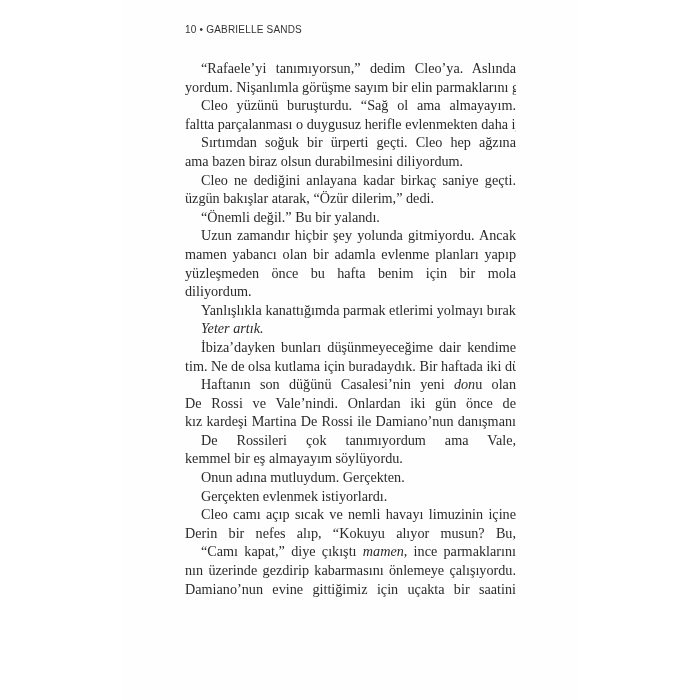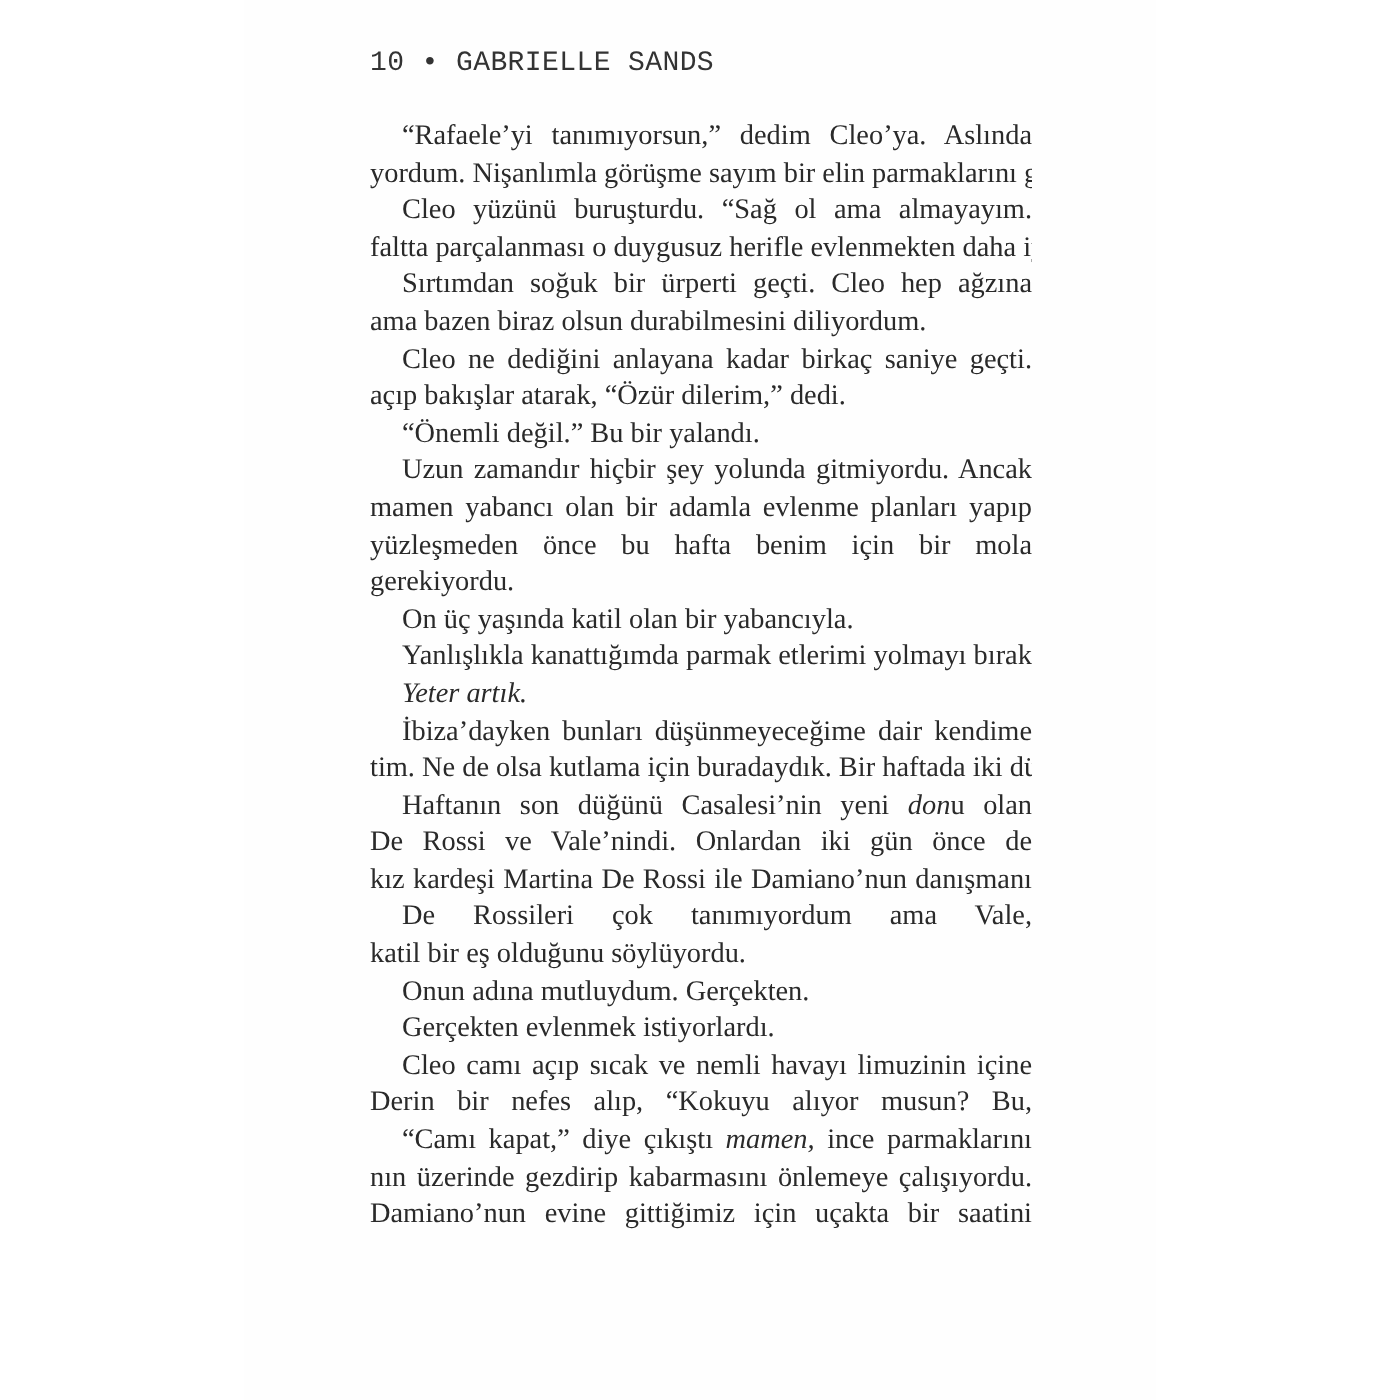--- a/index.html
+++ b/index.html
@@ -6,22 +6,22 @@
   body {
     width: 700px; height: 700px; background: #ffffff; position: relative; overflow: hidden;
     font-family: "Liberation Serif", "DejaVu Serif", serif; color: #2a2a2a;
   }
   .page {
     position: absolute; left: 122px; top: 0; width: 456px; height: 700px;
     background: #fefefe;
   }
   .running-head {
     position: absolute; left: 185px; top: 24px;
-    font-family: Liberation Mono, monospace;
-    font-size: 14px; letter-spacing: 0.2px; color: #333;
+    font-family: Liberation Sans, sans-serif;
+    font-size: 10px; letter-spacing: 0.2px; color: #333;
   }
   .text-block {
     position: absolute; left: 185px; top: 59px; width: 331px;
   }
   .line {
     height: 18.6px; line-height: 18.6px; font-size: 14.2px;
     white-space: nowrap; text-align: justify; text-align-last: justify;
     overflow: hidden;
   }
   .line.last { text-align-last: left; }
@@ -36,36 +36,35 @@
 <div class="running-head">10 • GABRIELLE SANDS</div>
 
 <div class="text-block">
   <div class="line indent" style="white-space: normal; height: 18.6px;">“Rafaele’yi tanımıyorsun,” dedim Cleo’ya. Aslında ben de tanımı-</div>
   <div class="line last">yordum. Nişanlımla görüşme sayım bir elin parmaklarını geçmezdi.</div>
   <div class="line indent" style="white-space: normal; height: 18.6px;">Cleo yüzünü buruşturdu. “Sağ ol ama almayayım. Kafamın as-</div>
   <div class="line last">faltta parçalanması o duygusuz herifle evlenmekten daha iyidir.”</div>
   <div class="line indent" style="white-space: normal; height: 18.6px;">Sırtımdan soğuk bir ürperti geçti. Cleo hep ağzına geleni söylerdi</div>
   <div class="line last">ama bazen biraz olsun durabilmesini diliyordum.</div>
   <div class="line indent" style="white-space: normal; height: 18.6px;">Cleo ne dediğini anlayana kadar birkaç saniye geçti. Sonra bana</div>
-  <div class="line last">açıp bakışlar atarak, “Özür dilerim,” dedi.</div>
+  <div class="line last">üzgün bakışlar atarak, “Özür dilerim,” dedi.</div>
   <div class="line indent last">“Önemli değil.” Bu bir yalandı.</div>
   <div class="line indent" style="white-space: normal; height: 18.6px;">Uzun zamandır hiçbir şey yolunda gitmiyordu. Ancak bana ta-</div>
   <div class="line" style="white-space: normal; height: 18.6px;">mamen yabancı olan bir adamla evlenme planları yapıp gerçekle</div>
   <div class="line" style="white-space: normal; height: 18.6px;">yüzleşmeden önce bu hafta benim için bir mola niteliğinde olması</div>
-  <div class="line last">gerekiyordu.</div>
-  <div class="line indent last">On üç yaşında katil olan bir yabancıyla.</div>
+  <div class="line last">diliyordum.</div>
   <div class="line indent last">Yanlışlıkla kanattığımda parmak etlerimi yolmayı bıraktım.</div>
   <div class="line indent last"><i>Yeter artık.</i></div>
   <div class="line indent" style="white-space: normal; height: 18.6px;">İbiza’dayken bunları düşünmeyeceğime dair kendime söz vermiş-</div>
   <div class="line last">tim. Ne de olsa kutlama için buradaydık. Bir haftada iki düğün.</div>
   <div class="line indent" style="white-space: normal; height: 18.6px;"><span>Haftanın son düğünü Casalesi’nin yeni </span><i>don</i><span>u olan Damiano</span></div>
   <div class="line" style="white-space: normal; height: 18.6px;">De Rossi ve Vale’nindi. Onlardan iki gün önce de Damiano’nun</div>
   <div class="line" style="white-space: normal; height: 18.6px;">kız kardeşi Martina De Rossi ile Damiano’nun danışmanı Giorgio</div>
   <div class="line indent" style="white-space: normal; height: 18.6px;">De Rossileri çok tanımıyordum ama Vale, Damiano’nun mü-</div>
-  <div class="line last">katil bir eş olduğunu söylüyordu.</div>
+  <div class="line last">kemmel bir eş almayayım söylüyordu.</div>
   <div class="line indent last">Onun adına mutluydum. Gerçekten.</div>
   <div class="line indent last">Gerçekten evlenmek istiyorlardı.</div>
   <div class="line indent" style="white-space: normal; height: 18.6px;">Cleo camı açıp sıcak ve nemli havayı limuzinin içine doldurdu.</div>
   <div class="line" style="white-space: normal; height: 18.6px;">Derin bir nefes alıp, “Kokuyu alıyor musun? Bu, özgürlüğün koku-</div>
   <div class="line indent" style="white-space: normal; height: 18.6px;"><span>“Camı kapat,” diye çıkıştı </span><i>mamen,</i><span> ince parmaklarını saçları-</span></div>
   <div class="line" style="white-space: normal; height: 18.6px;">nın üzerinde gezdirip kabarmasını önlemeye çalışıyordu. Vale ve</div>
   <div class="line" style="white-space: normal; height: 18.6px;">Damiano’nun evine gittiğimiz için uçakta bir saatini hazırlanmak-</div>
 </div>
 
 </body></html>

